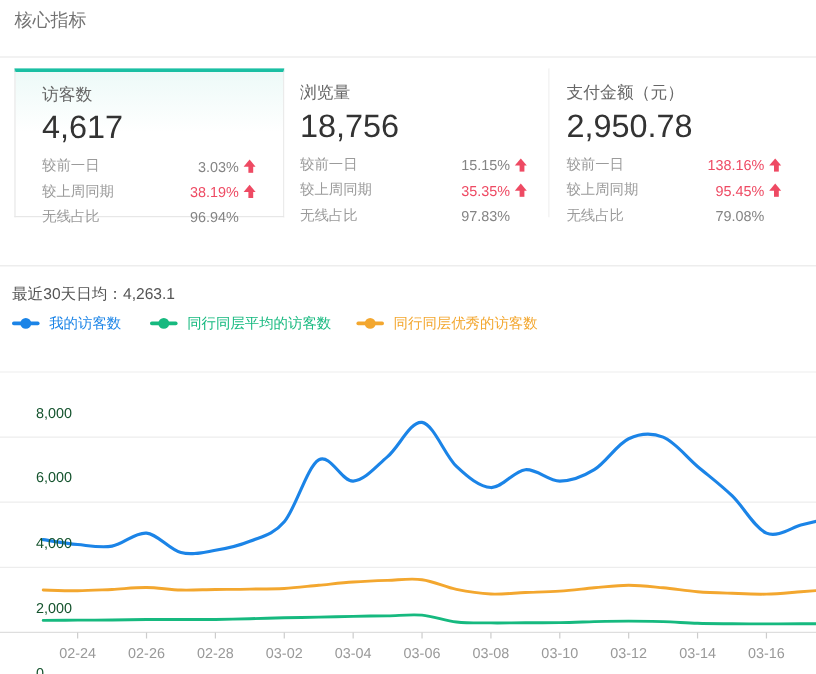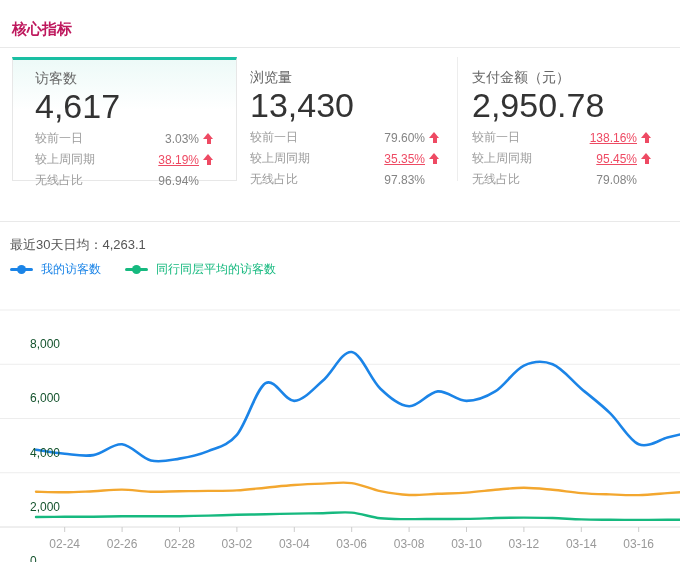--- a/index.html
+++ b/index.html
@@ -1,38 +1,38 @@
 <!DOCTYPE html>
 <html><head>
 <meta charset="utf-8">
 <style>
   html,body{margin:0;padding:0;background:#fff;}
   #root{position:relative;width:680px;height:562px;background:#fff;overflow:hidden;
         font-family:"Liberation Sans","DejaVu Sans",sans-serif;}
 
   
-  #page-title{position:absolute;left:12px;top:20px;font-size:15px;font-weight:bold;color:#be185d;}
+  #page-title{position:absolute;left:12px;top:8px;font-size:15px;font-weight:normal;color:#737373;}
   .h-divider{position:absolute;left:0;width:680px;height:1px;background:#e9e9e9;}
   #divider-top{top:47px;}
   #divider-mid{top:221px;}
 
   
   .card{position:absolute;top:57px;height:124px;box-sizing:border-box;background:#fff;cursor:pointer;}
   #card-0{left:12px;width:225px;border:1px solid #e7e7e7;border-top:3px solid #1abfa3;
           background:linear-gradient(180deg,rgba(26,191,163,.08),rgba(26,191,163,0) 42%),#fff;
           padding:6px 20px 0 22px;}
   #card-1{left:237px;width:221px;padding:8px 15px 0 13px;border-right:1px solid #ededed;}
   #card-2{left:458px;width:222px;padding:8px 26px 0 14px;}
   .card-label{font-size:14px;color:#666;height:24px;line-height:24px;}
-  .card-value{font-size:34px;color:#333;height:34px;line-height:32px;margin-bottom:4px;letter-spacing:0;}
+  .card-value{font-size:27px;color:#333;height:34px;line-height:32px;margin-bottom:4px;letter-spacing:0;}
   .metric-row{display:flex;align-items:center;height:21px;font-size:12px;color:#9b9b9b;}
   .row-label{color:#9b9b9b;}
   .row-value{margin-left:auto;}
   .val-gray{color:#848484;}
-  .val-red{color:#ee4a63;text-decoration:underline;}
+  .val-red{color:#ee4a63;}
   .arrow-slot{width:14px;height:12px;margin-left:3px;position:relative;}
   .arrow-slot.show-up::before{content:"";position:absolute;top:0;left:1px;width:0;height:0;
       border-left:5.5px solid transparent;border-right:5.5px solid transparent;border-bottom:6px solid #ee4a63;}
   .arrow-slot.show-up::after{content:"";position:absolute;top:5.5px;left:4.5px;width:4px;height:6px;background:#ee4a63;}
 
   
   #avg-text{position:absolute;left:10px;top:236px;font-size:13px;color:#555;}
   .legend-item{position:absolute;top:261px;height:16px;display:flex;align-items:center;font-size:12px;cursor:pointer;justify-content:center;}
   #legend-0{left:10px;} #legend-1{left:125px;} #legend-2{left:297px;}
   .legend-marker{position:relative;width:23px;height:10px;margin-right:8px;display:inline-block;}
@@ -67,24 +67,24 @@
     </div>
     <div class="metric-row">
       <span class="row-label">无线占比</span>
       <span class="row-value val-gray">96.94%</span>
       <span class="arrow-slot"></span>
     </div>
   </div>
 
   <div id="card-1" class="card">
     <div class="card-label">浏览量</div>
-    <div class="card-value">13,430</div>
+    <div class="card-value">18,756</div>
     <div class="metric-row">
       <span class="row-label">较前一日</span>
-      <span class="row-value val-gray">79.60%</span>
+      <span class="row-value val-gray">15.15%</span>
       <span class="arrow-slot show-up"></span>
     </div>
     <div class="metric-row">
       <span class="row-label">较上周同期</span>
       <span class="row-value val-red">35.35%</span>
       <span class="arrow-slot show-up"></span>
     </div>
     <div class="metric-row">
       <span class="row-label">无线占比</span>
       <span class="row-value val-gray">97.83%</span>
@@ -123,20 +123,27 @@
       </span>
     <span>我的访客数</span>
   </div>
   <div id="legend-1" class="legend-item" style="color: rgb(22, 185, 127);">
     <span class="legend-marker">
         <span class="legend-line" style="background: rgb(22, 185, 127);"></span>
         <span class="legend-dot" style="background: rgb(22, 185, 127);"></span>
       </span>
     <span>同行同层平均的访客数</span>
   </div>
+  <div id="legend-2" class="legend-item" style="color: rgb(243, 167, 47);">
+    <span class="legend-marker">
+        <span class="legend-line" style="background: rgb(243, 167, 47);"></span>
+        <span class="legend-dot" style="background: rgb(243, 167, 47);"></span>
+      </span>
+    <span>同行同层优秀的访客数</span>
+  </div>
 
   <div id="chart-area">
     <svg id="chart-svg" width="680" height="274" viewBox="0 0 680 274">
         <line x1="0" y1="239" x2="680" y2="239" stroke="#dedede" stroke-width="1"></line>
         <line x1="0" y1="184.75" x2="680" y2="184.75" stroke="#ededed" stroke-width="1"></line>
         <line x1="0" y1="130.5" x2="680" y2="130.5" stroke="#ededed" stroke-width="1"></line>
         <line x1="0" y1="76.25" x2="680" y2="76.25" stroke="#ededed" stroke-width="1"></line>
         <line x1="0" y1="22" x2="680" y2="22" stroke="#ededed" stroke-width="1"></line>
         <line x1="64.7" y1="239" x2="64.7" y2="244" stroke="#cccccc" stroke-width="1"></line>
         <line x1="122.1" y1="239" x2="122.1" y2="244" stroke="#cccccc" stroke-width="1"></line>

